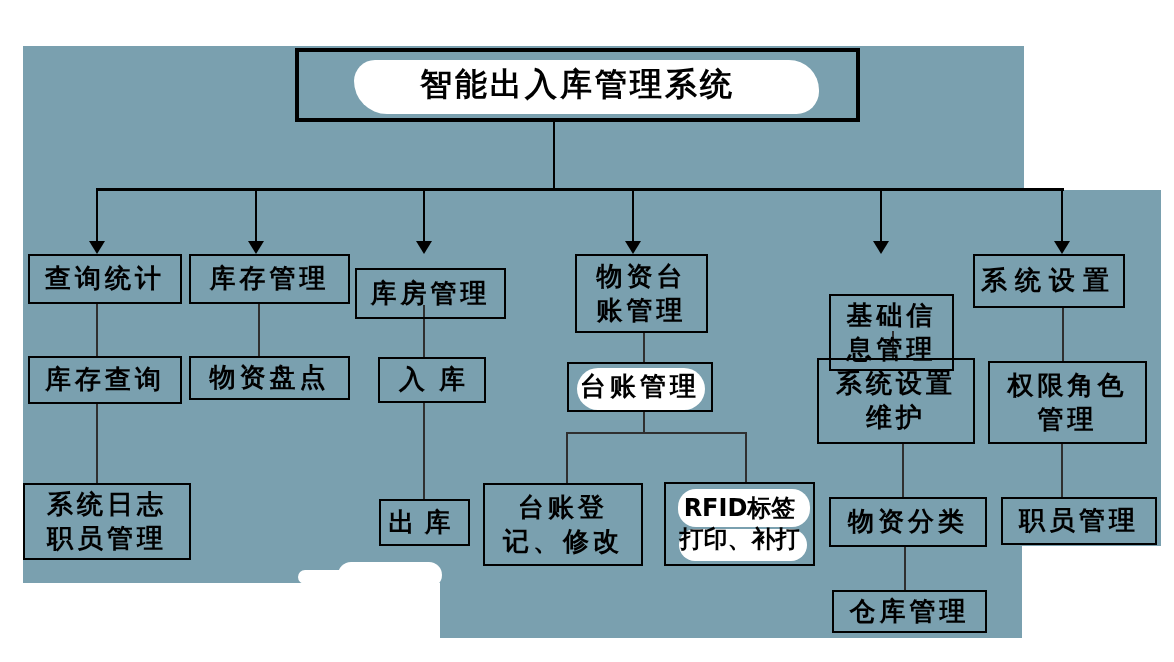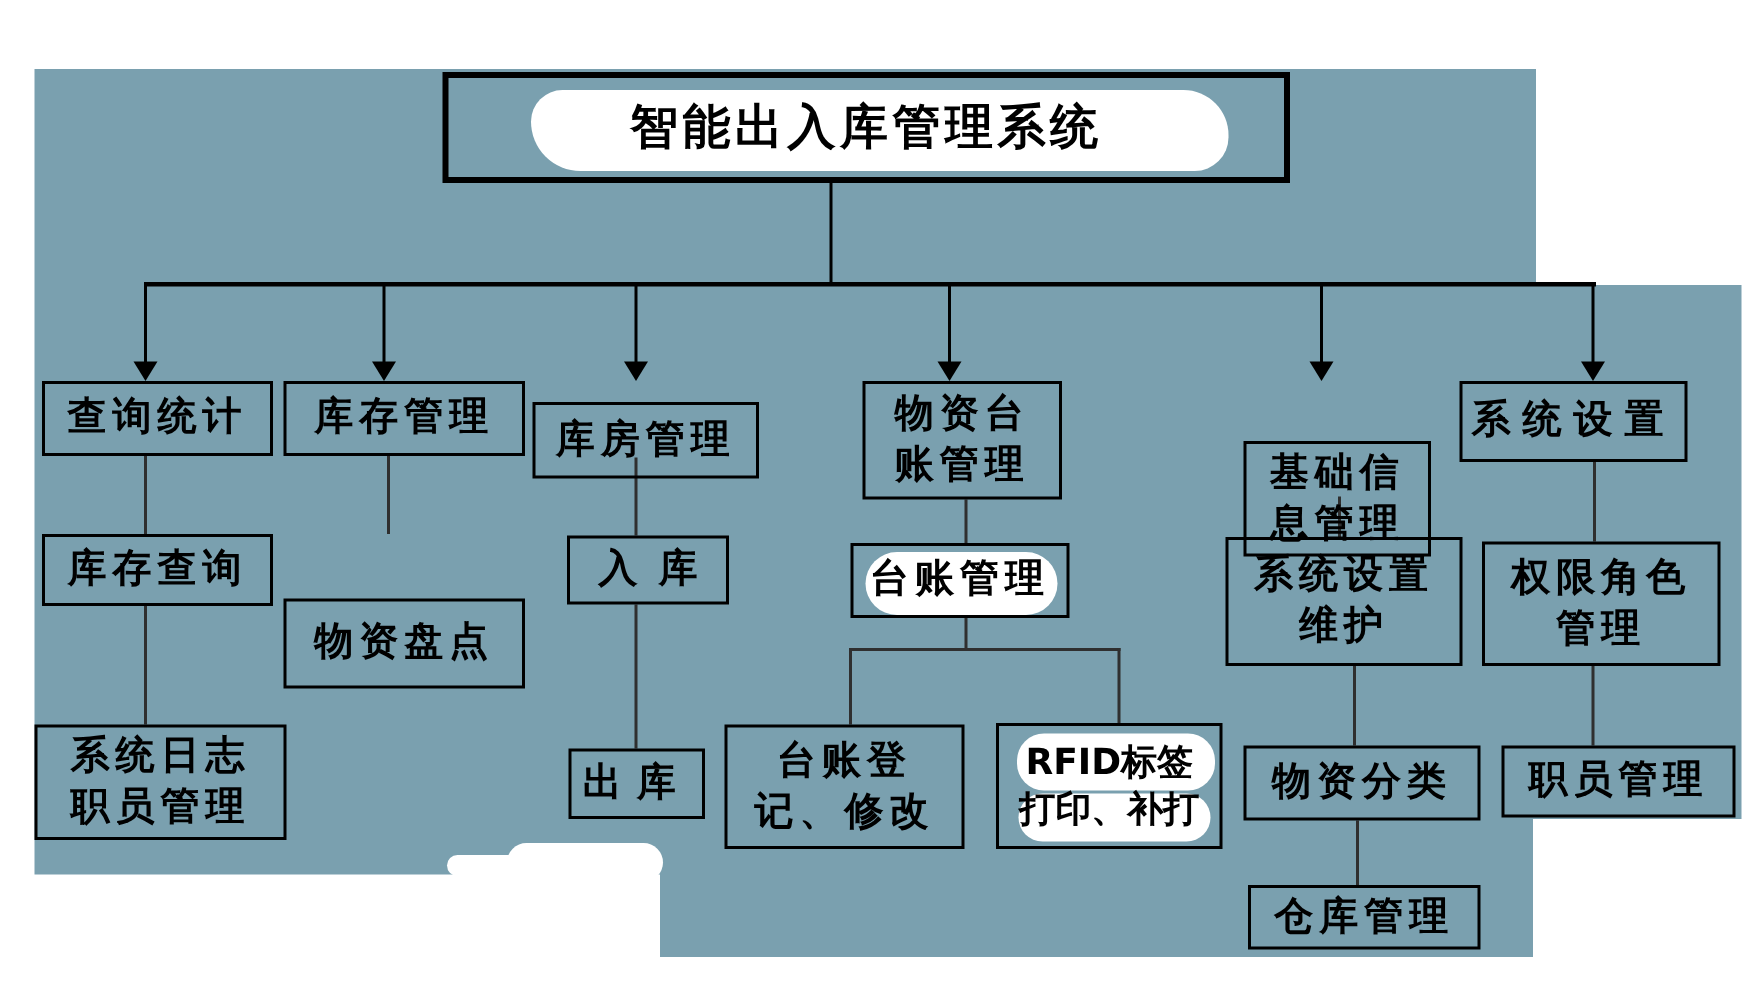--- a/index.html
+++ b/index.html
@@ -125,21 +125,21 @@
     <span class="lbl">基础信
 息管理</span>
   </div>
   <div class="node" style="left:973px;top:254px;width:152px;height:54px;letter-spacing:8px;">
     <span class="lbl">系统设置</span>
   </div>
 
   <div class="node" style="left:28px;top:356px;width:154px;height:48px;">
     <span class="lbl">库存查询</span>
   </div>
-  <div class="node" style="left:189px;top:356px;width:161px;height:60px;margin-top:43px;">
+  <div class="node" style="left:189px;top:356px;width:161px;height:44px;">
     <span class="lbl">物资盘点</span>
   </div>
   <div class="node" style="left:378px;top:357px;width:108px;height:46px;letter-spacing:14px;padding-left:14px;">
     <span class="lbl">入库</span>
   </div>
   <div class="node" style="left:567px;top:362px;width:146px;height:50px;text-align:right;">
     <span class="blob" style="left:8px;top:4px;width:128px;height:42px;border-radius:22px;"></span>
     <span class="lbl">台账管理</span>
   </div>
   <div class="node" style="left:817px;top:358px;width:158px;height:86px;">

